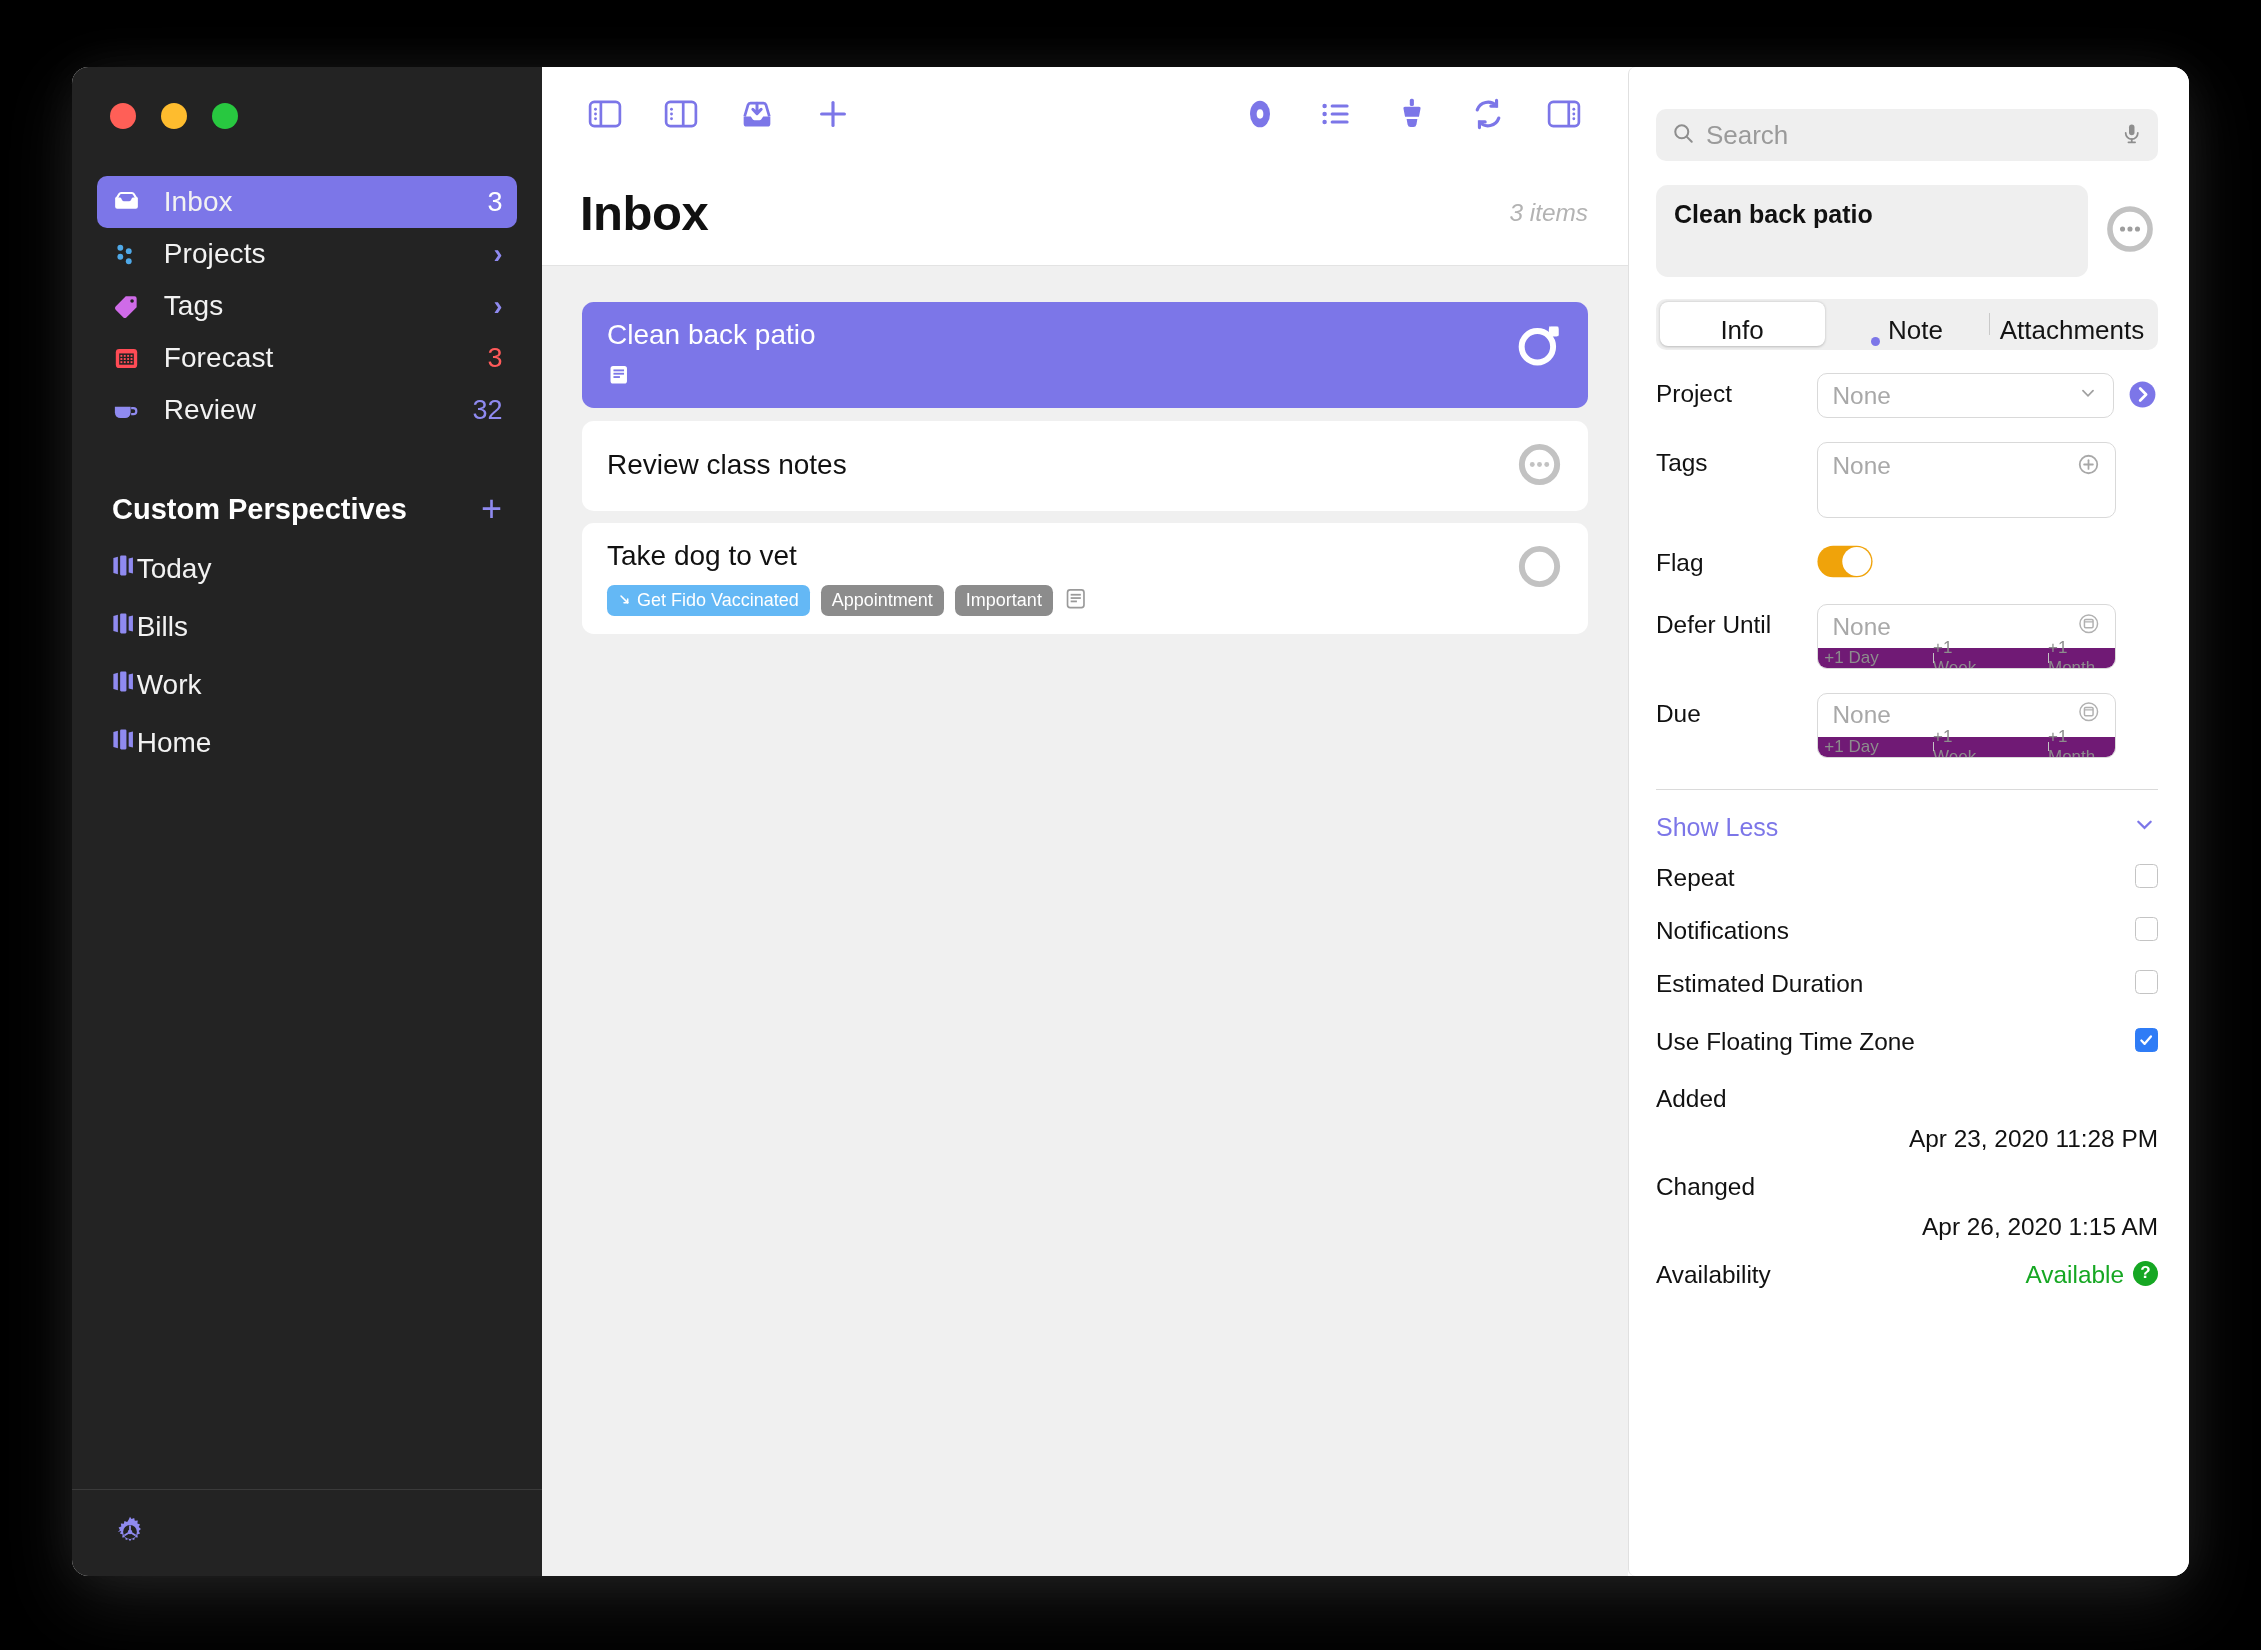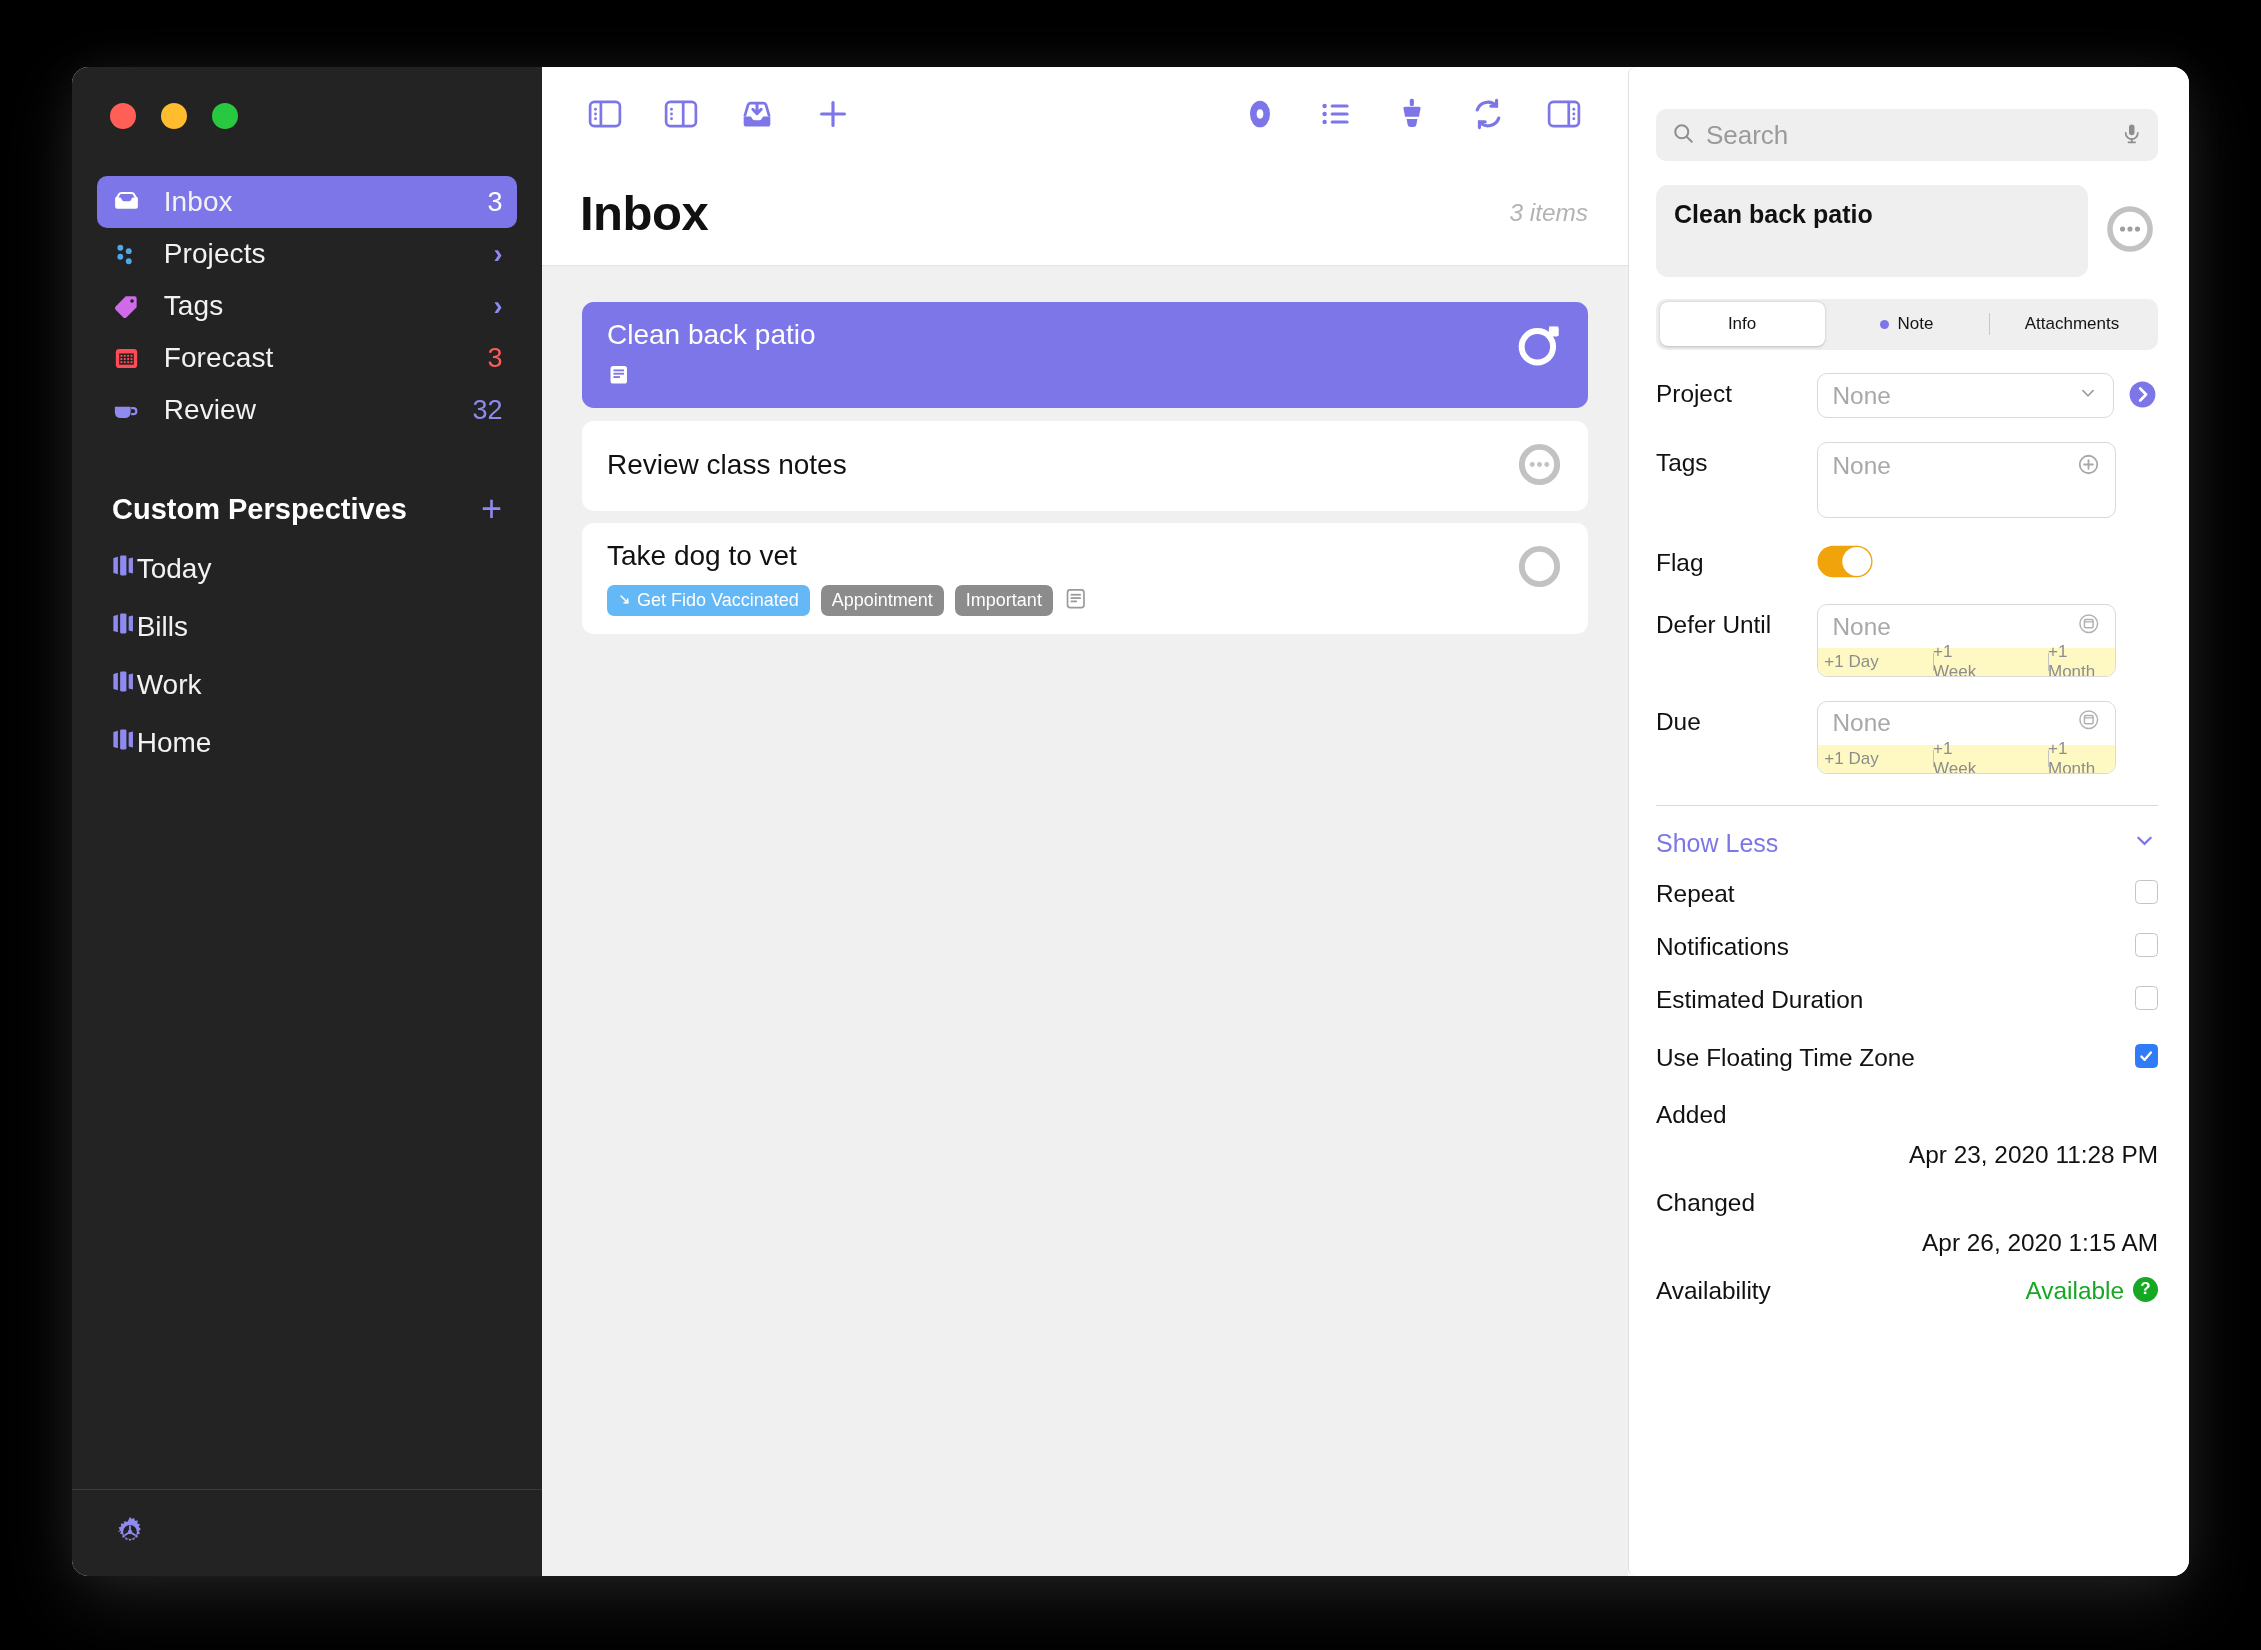--- a/index.html
+++ b/index.html
@@ -189,22 +189,22 @@
     height: 51px;
     background: #EFEFEF;
     border-radius: 10px;
     display: flex; align-items: center;
     position: relative;
     padding: 3.6px;
   }
   .seg {
     flex: 1 1 0;
     height: 100%;
-    display: flex; align-items: center; justify-content: center;
-    font-size: 17px; color: #141414;
+    display: flex; align-items: flex-end; justify-content: center;
+    font-size: 26px; color: #141414;
     gap: 8.1px;
     border-radius: 8.1px;
     position: relative;
   }
   .seg.active { background: #ffffff; box-shadow: 0 0.9px 2.7px rgba(0,0,0,.22); }
   .seg .dot { width: 9px; height: 9px; border-radius: 50%; background: #7C76E8; }
   .seg.div:before {
     content:""; position:absolute; left:0; top:11px; bottom:11px; width:0.9px; background:#c9c9c9;
   }
 
@@ -223,21 +223,21 @@
   }
   .fieldbox .v { flex: 1 1 auto; }
   .tagsbox { height: 76px; align-items: flex-start; padding-top: 9px; }
 
   .datewrap { border: 0.9px solid #d9d9d9; border-radius: 10px; overflow: hidden; background:#fff; }
   .datewrap .top {
     display:flex; align-items:center; padding: 0 14.5px; height: 43px;
     font-size: 24.4px; color: #a8a8a8;
   }
   .datewrap .top .v { flex: 1 1 auto; }
-  .quickbar { display: flex; background: #fef9c3; height: 28px; gap: 48px; }
+  .quickbar { display: flex; background: #701a75; height: 20px; gap: 48px; }
   .quickbar .q {
     flex: 1 1 0; display:flex; align-items:center; justify-content:center;
     font-size: 17px; color: #8d8d8d; position: relative;
   }
   .quickbar .q + .q:before { content:""; position:absolute; left:0; top:5.4px; bottom:5.4px; width:0.9px; background:#c3c3c3;}
 
   .divider { height: 0.9px; background: #dadada; margin: 31px 0 0 0; }
 
   .showless {
     display:flex; align-items:center; margin-top: 22px;

